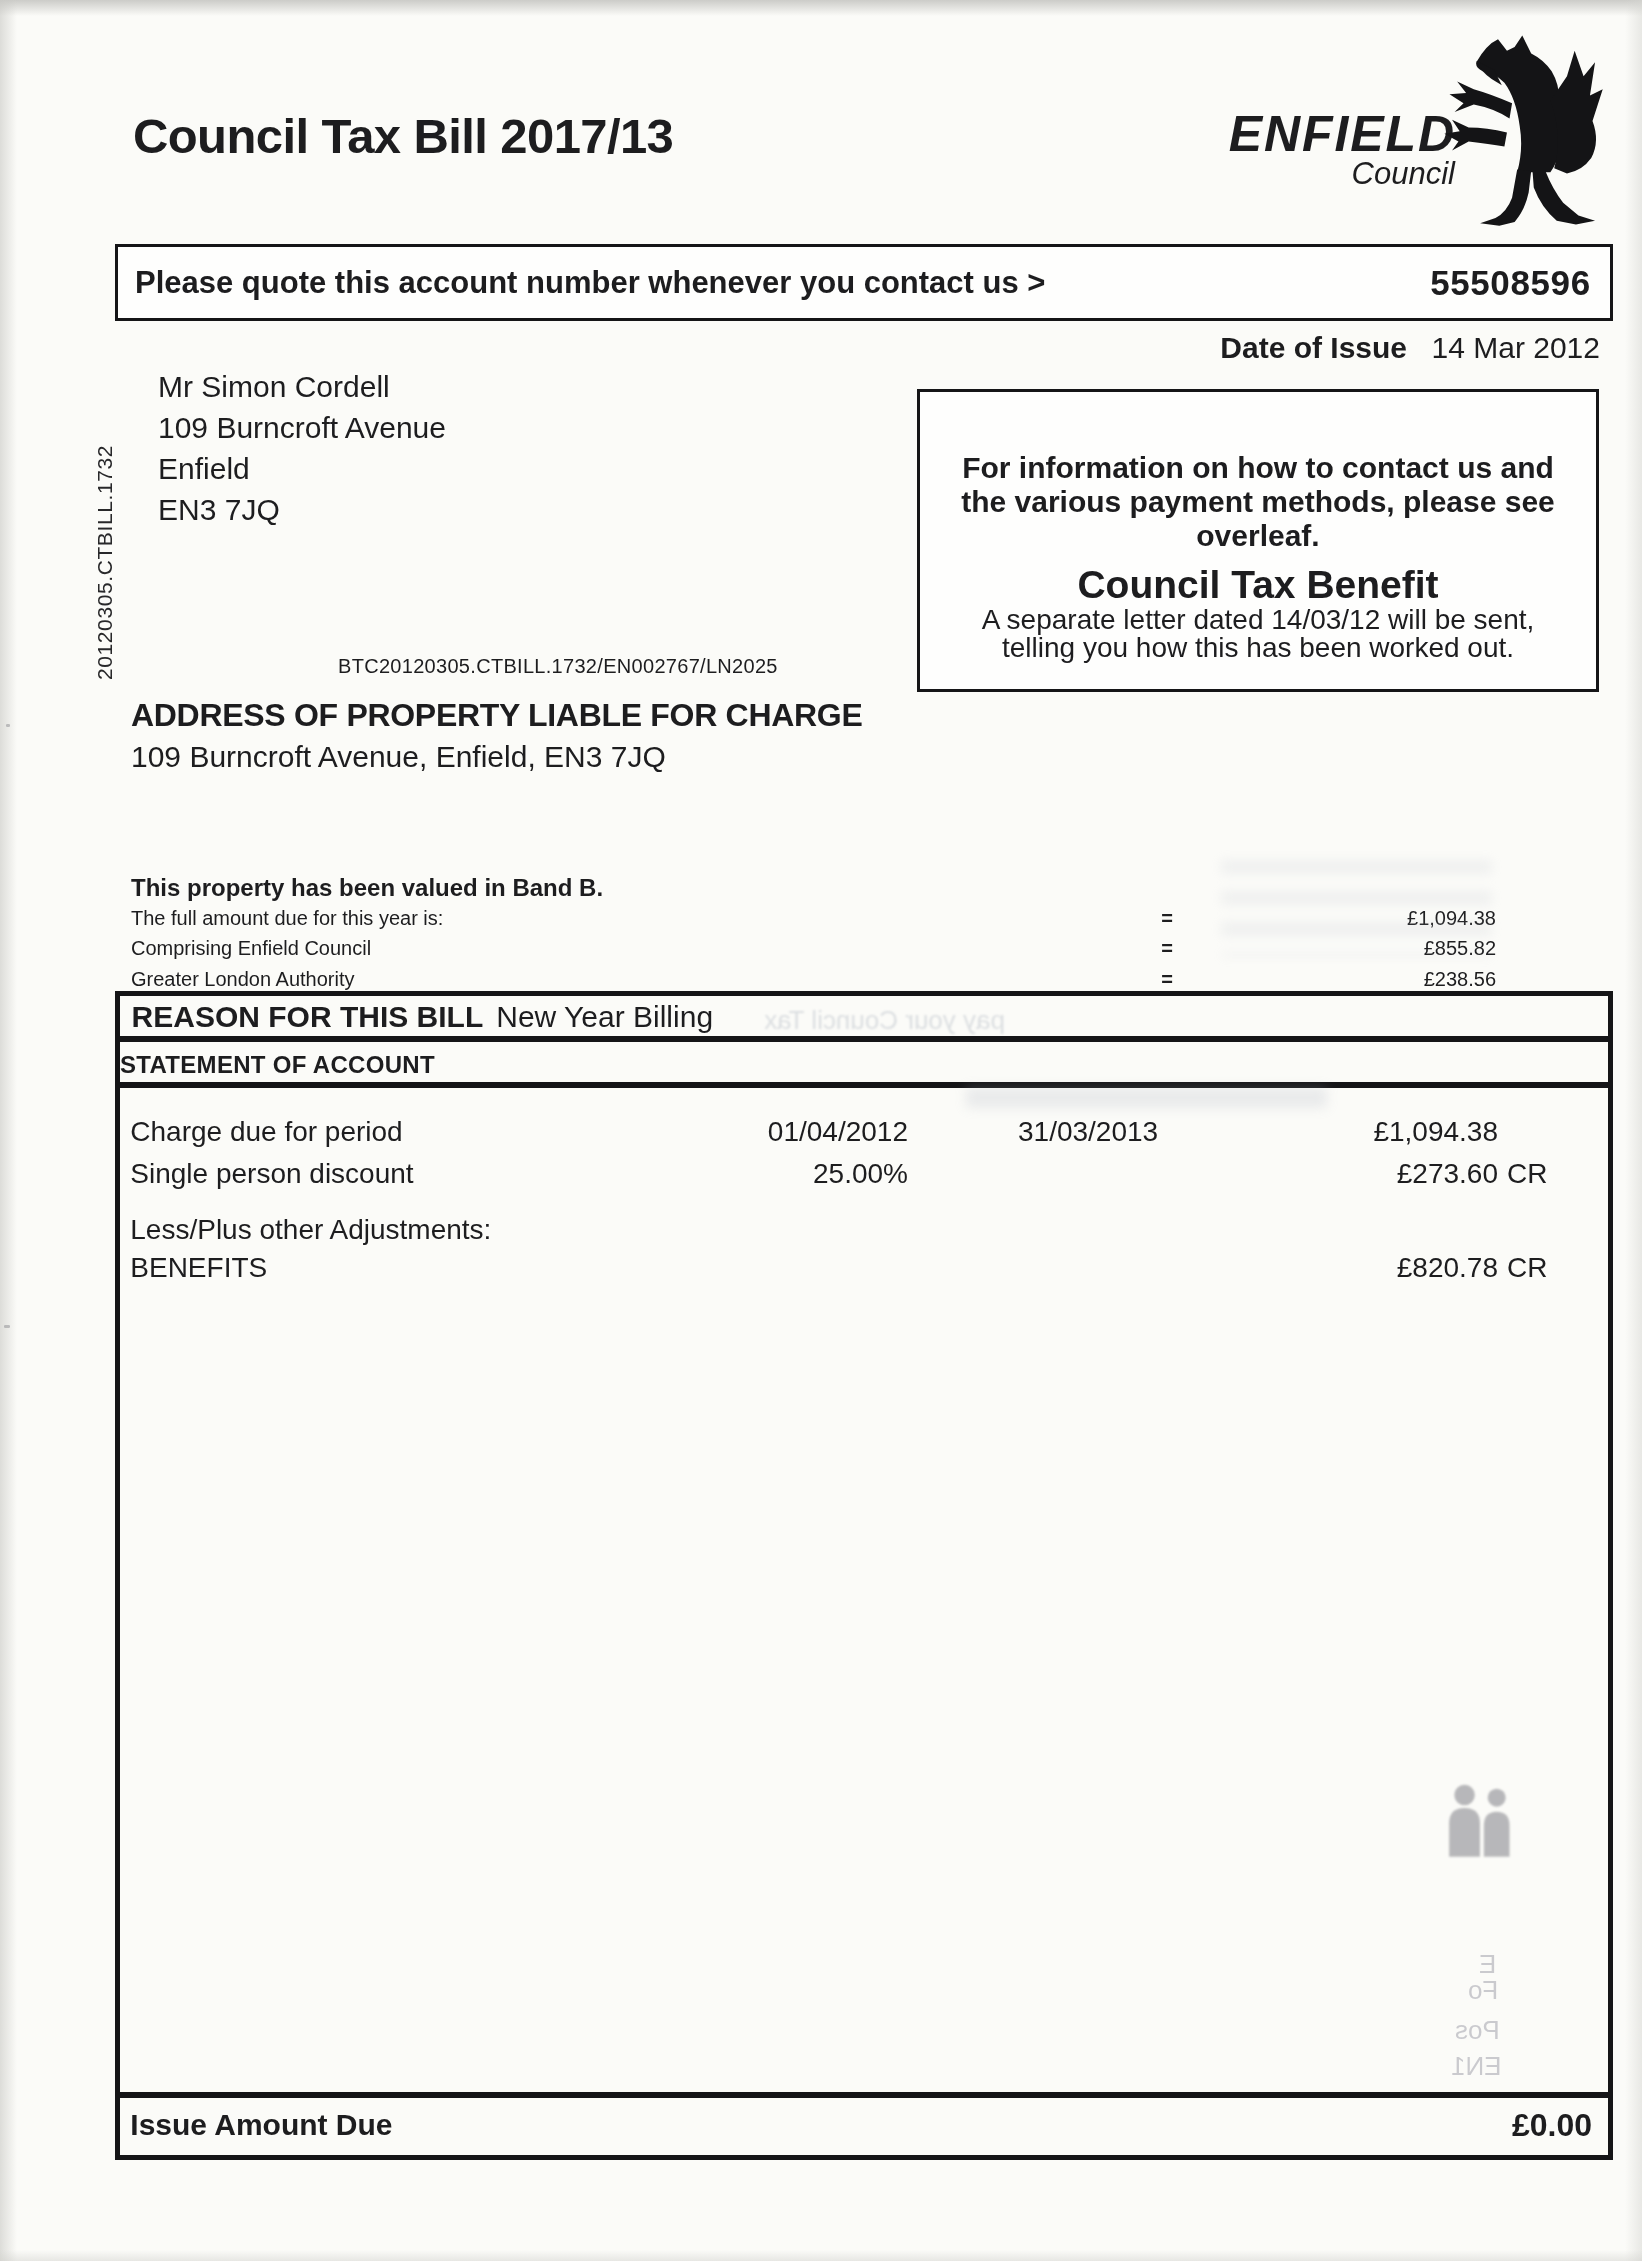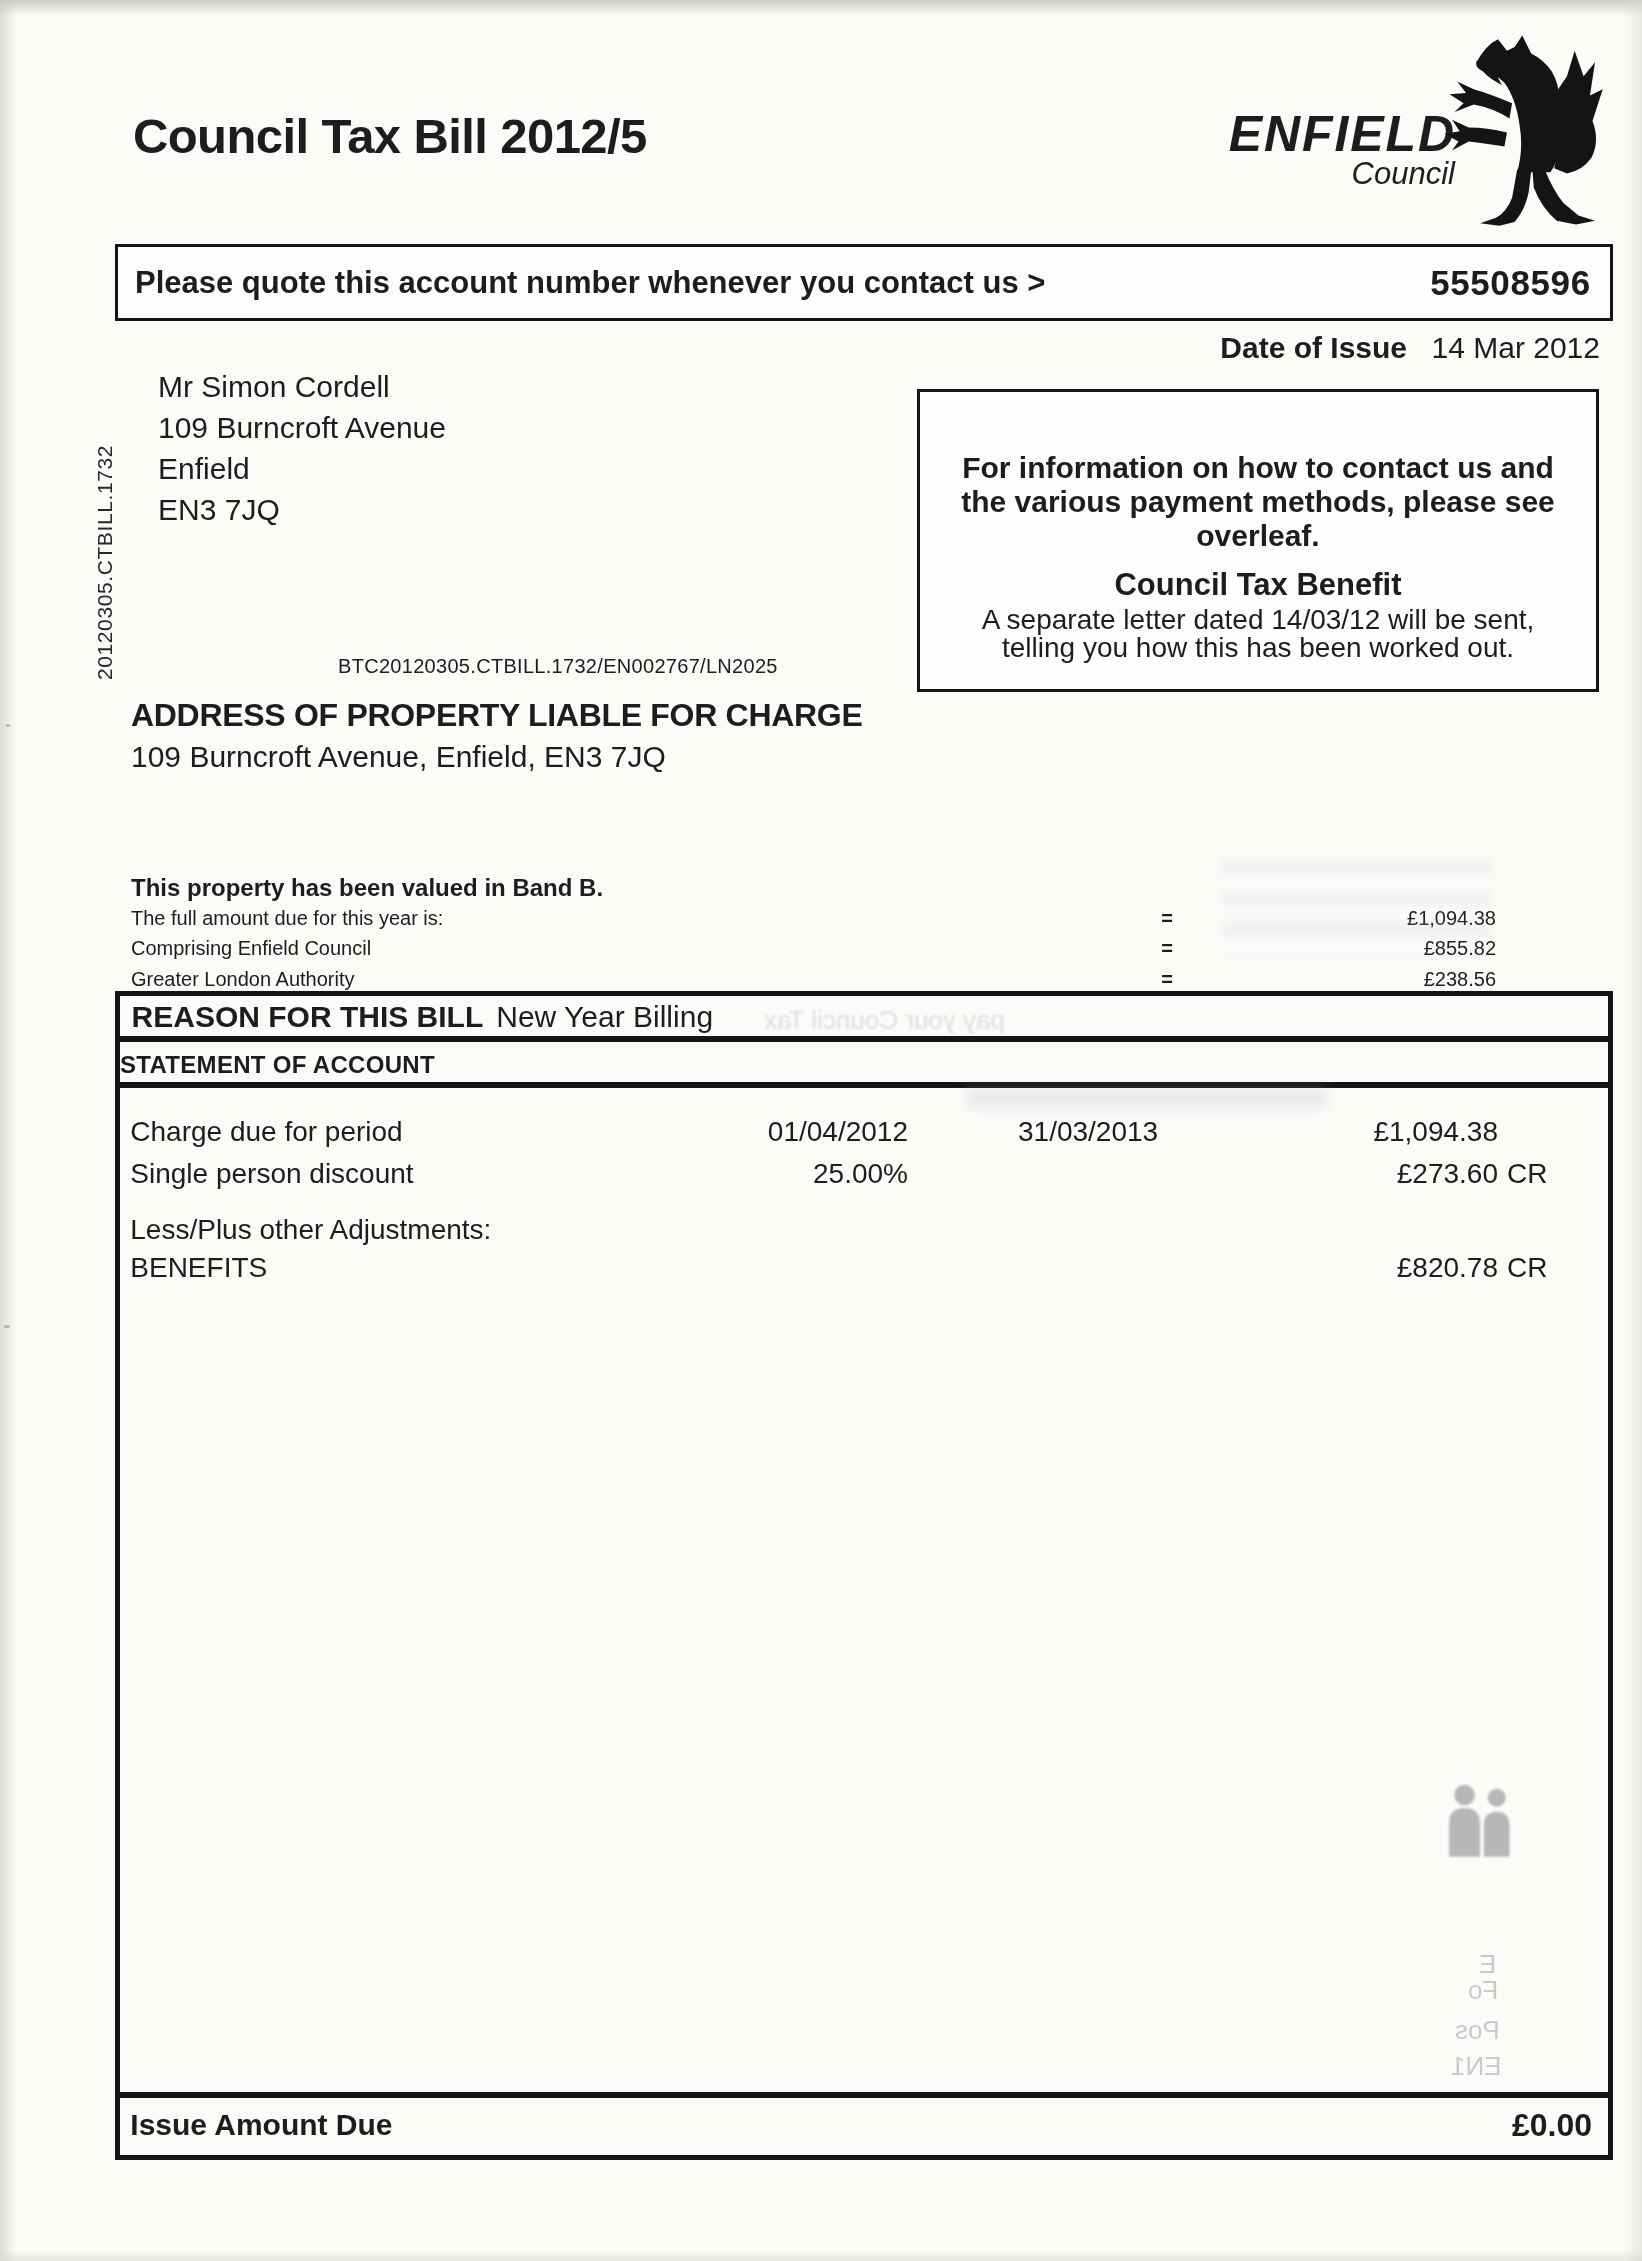--- a/index.html
+++ b/index.html
@@ -28,21 +28,21 @@
   
   .vref{left:93px;top:351px;height:329px;font-size:21px;letter-spacing:0.6px;color:#28282a;
         writing-mode:vertical-rl;transform:rotate(180deg);}
   
   .recipient{left:158px;top:366px;font-size:30px;line-height:41px;}
   
   .info-box{left:917px;top:389px;width:682px;height:303px;border:3.2px solid #151517;
             box-sizing:border-box;background:#fefefd;text-align:center;
             padding:59px 24.5px 0 24.5px;}
   .info-p1{font-size:30px;font-weight:bold;line-height:34px;margin:0 0 14px 0;}
-  .info-h{font-size:31px;font-weight:bold;line-height:36px;margin:0 0 2.6px 0;}
+  .info-h{font-size:39px;font-weight:bold;line-height:36px;margin:0 0 2.6px 0;}
   .info-p2{font-size:28px;line-height:28px;margin:0;}
   
   .doc-ref{left:338px;top:655px;font-size:20px;letter-spacing:0.3px;}
   .prop-h{left:131px;top:697px;font-size:32px;font-weight:bold;letter-spacing:-0.3px;}
   .prop-a{left:131px;top:740px;font-size:30px;}
   
   .val-h{left:131px;top:874px;font-size:24px;font-weight:bold;}
   .val-row{left:0;width:1643px;height:32px;font-size:20px;}
   .val-label{position:absolute;left:131px;}
   .val-eq{position:absolute;left:1153px;width:28px;text-align:center;font-weight:bold;}
@@ -91,21 +91,21 @@
   .speck{width:6.4px;height:3.2px;background:#8c8c90;opacity:.5;border-radius:1.3px;}
 </style>
 </head>
 <body>
 
 <div class="abs edge edge-top"></div>
 <div class="abs edge edge-left"></div>
 <div class="abs edge edge-right"></div>
 <div class="abs edge edge-bottom"></div>
 
-<div class="abs doc-title">Council Tax Bill 2012/5</div>
+<div class="abs doc-title">Council Tax Bill 2017/13</div>
 
 <div class="abs logo-wrap">
   <div class="logo-name">ENFIELD</div>
   <div class="logo-sub">Council</div>
   <svg class="beast" viewBox="0 0 130 150">
     <g fill="#141416">
       <path d="M30,22 Q38,8 47,4 L54,13 L60,10 L66,1 L73,15 Q83,20 89,29 Q95,39 95,52 Q98,72 96,88 Q94,100 88,108 L62,108 Q67,90 64,72 Q61,50 52,38 Q44,30 35,29 Q29,26 30,22 Z"></path>
       <path d="M30,21 Q34,30 42,35 L50,40 L44,28 Z"></path>
       <path d="M88,52 L101,33 L107,13 L114,33 L123,22 L119,48 L129,43 L121,68 Q127,84 120,97 Q113,107 101,109 L91,105 Q98,80 88,52 Z"></path>
       <path d="M58,54 Q42,47 28,43 L15,37 L22,46 L9,47 L20,54 L13,61 L28,55 Q44,58 56,66 Z"></path>

